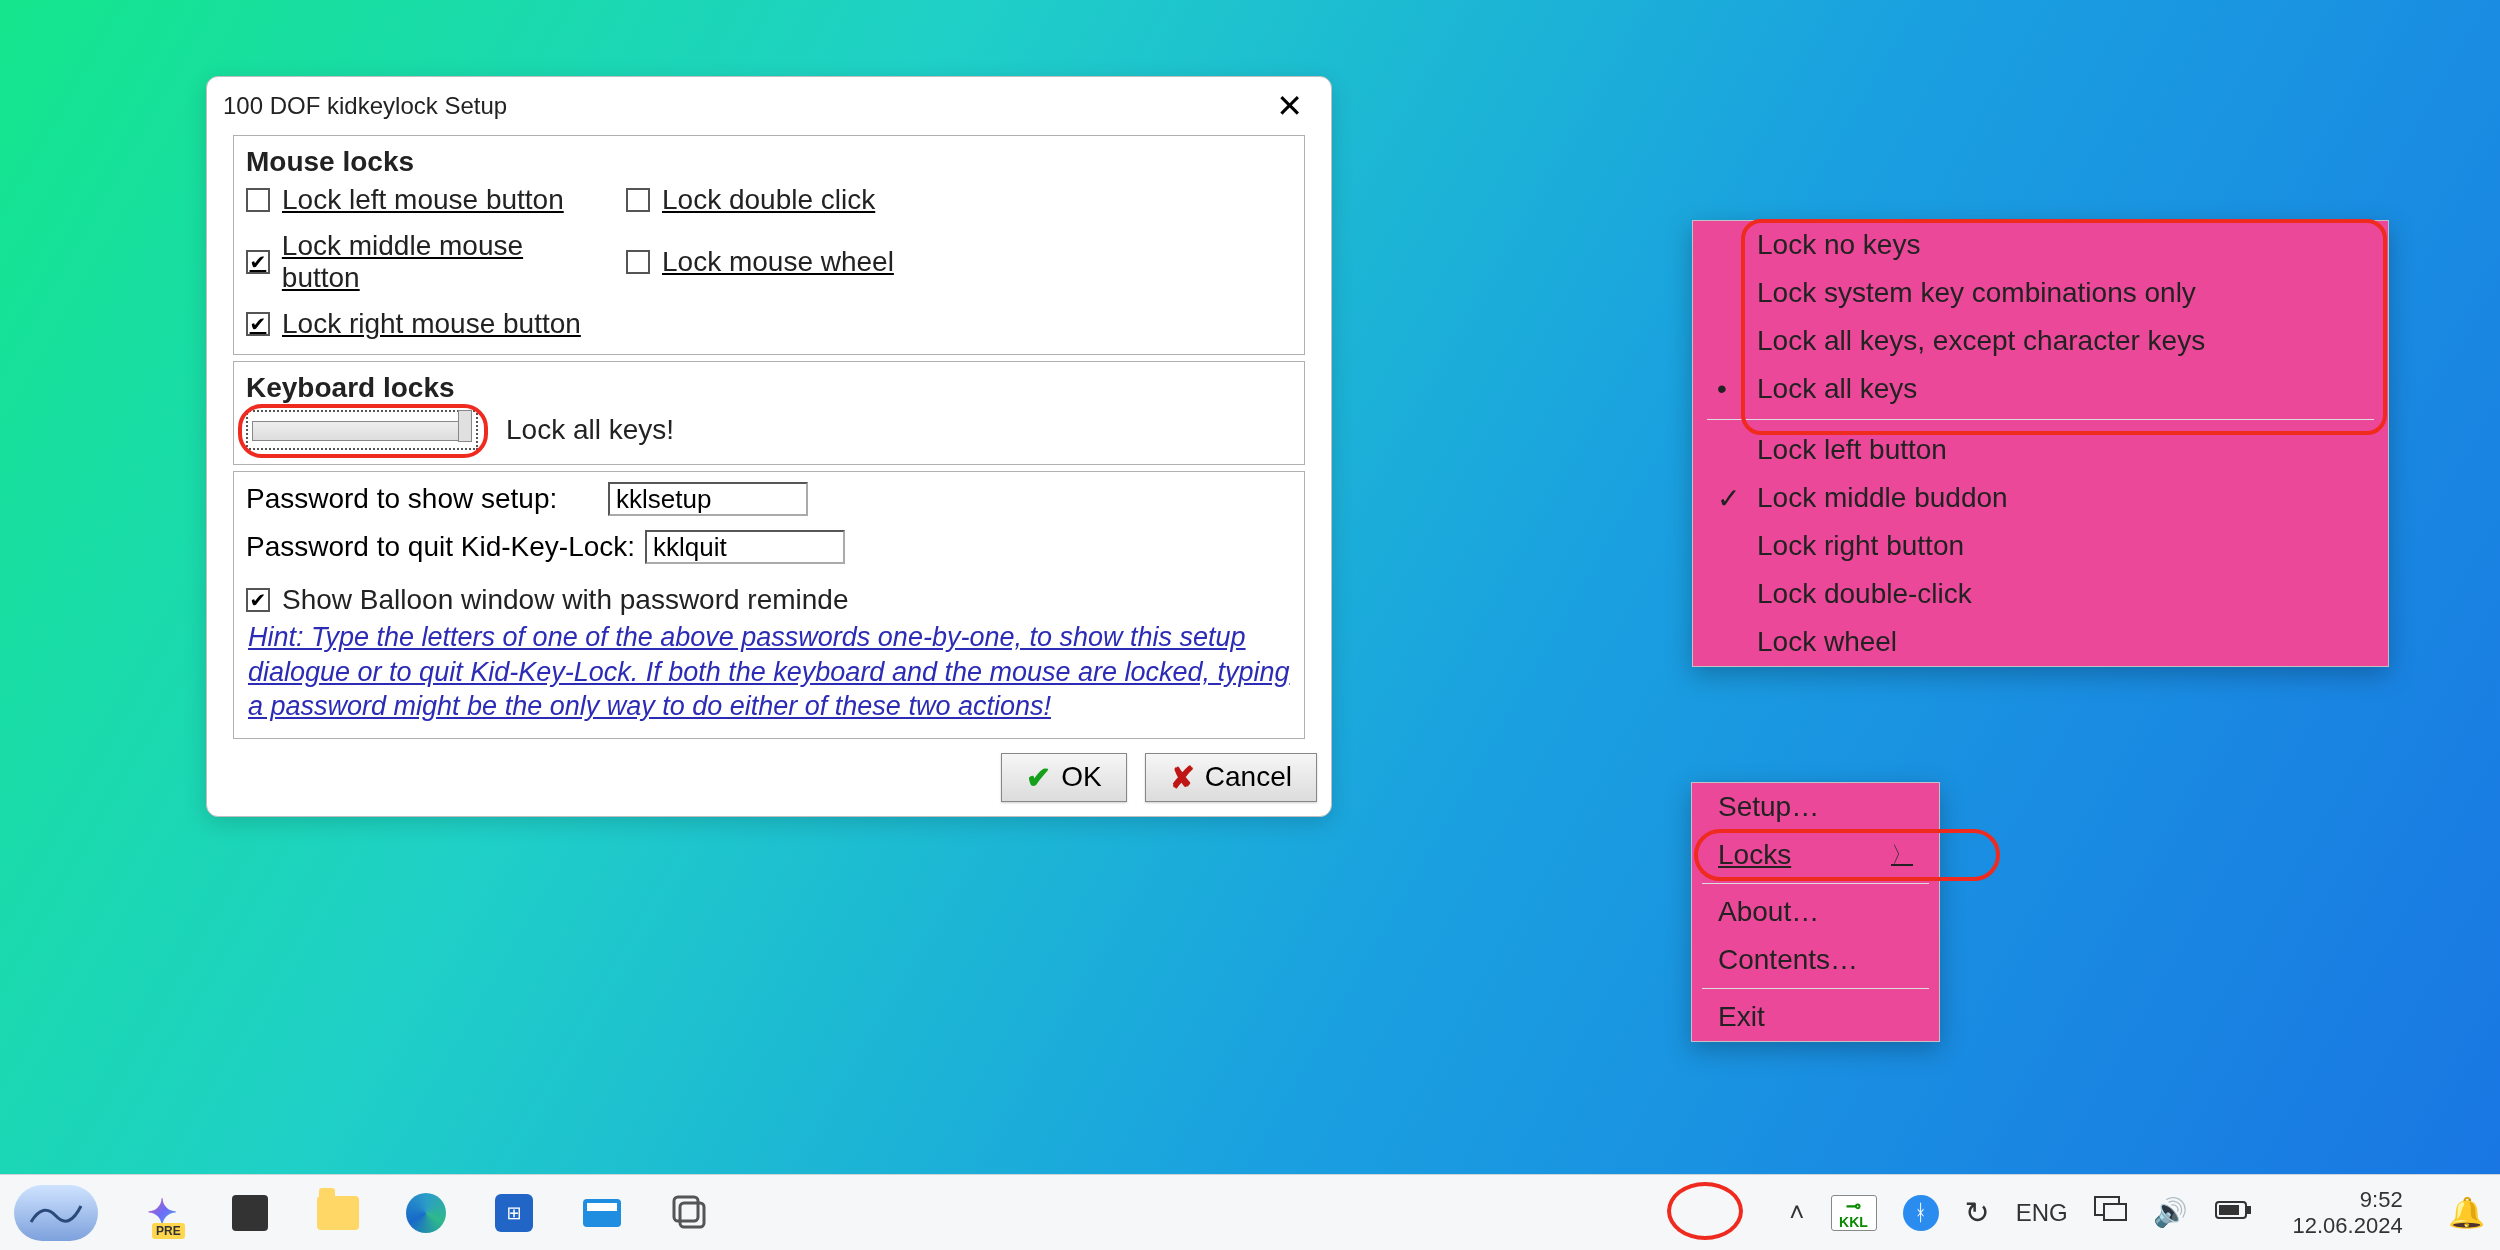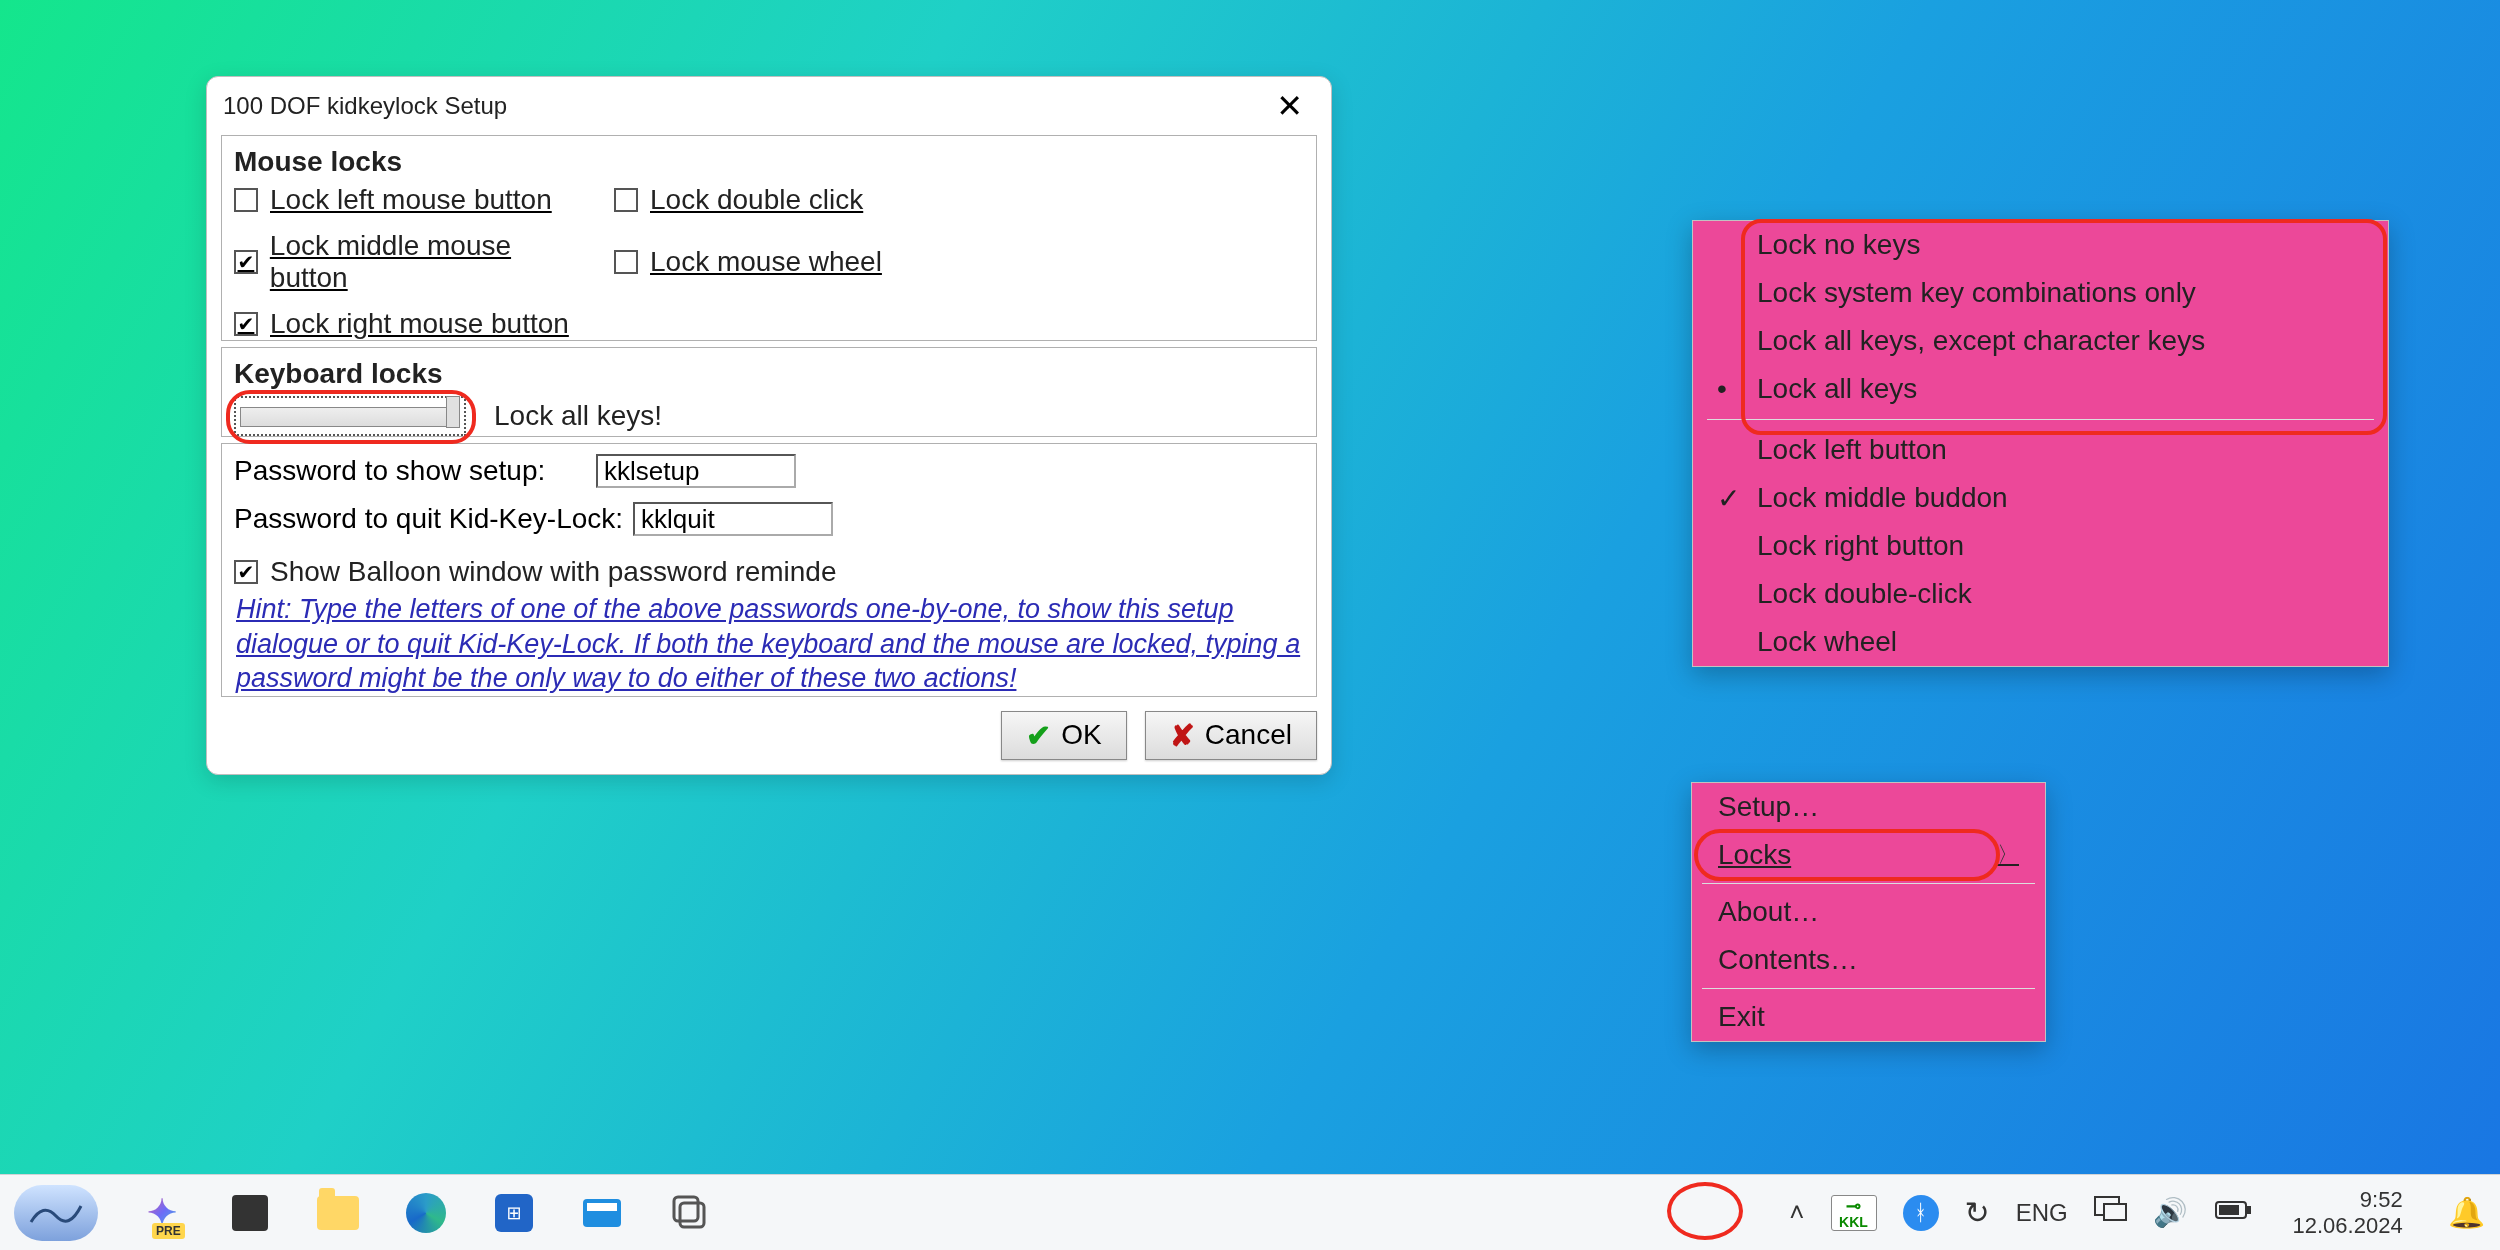--- a/index.html
+++ b/index.html
@@ -27,22 +27,22 @@
   display: flex;
   align-items: center;
   justify-content: space-between;
   padding: 10px 20px 4px 16px;
 }
 .titlebar-title { font-size: 24px; color: #222; }
 .close-x { font-size: 32px; cursor: pointer; font-family: sans-serif; padding: 0 8px; }
 
 .panel {
   border: 1px solid #b0b0b0;
-  margin: 6px 14px;
-  padding: 10px 12px 0 12px;
+  margin: 6px 26px;
+  padding: 10px 12px 14px 12px;
 }
 .panel-title { font-weight: bold; font-size: 28px; color: #222; margin-bottom: 6px; }
 
 .check-grid { display: grid; grid-template-columns: 360px 360px; row-gap: 14px; column-gap: 20px; text-decoration: underline; }
 .check-row { display: flex; align-items: center; gap: 12px; font-size: 28px; color: #222; }
 .chk {
   width: 24px; height: 24px;
   border: 2px solid #555;
   display: inline-flex; align-items: center; justify-content: center;
   font-size: 20px; font-family: sans-serif; color: #000;
@@ -107,21 +107,21 @@
 
 .menu {
   position: absolute;
   background: #ec4899;
   border: 1px solid #c2c2c2;
   box-shadow: 0 8px 24px rgba(0,0,0,0.25);
   padding: 0 0;
   font-size: 28px;
   color: #222;
 }
-.menu-tray { left: 1691px; top: 782px; width: 355px; }
+.menu-tray { left: 1691px; top: 782px; width: 249px; }
 .menu-item { padding: 8px 26px; display: flex; align-items: center; justify-content: space-between; cursor: pointer; }
 .menu-item .sub-arrow { font-size: 22px; color: #333; }
 .menu-sep { height: 1px; background: #ddd; margin: 4px 10px; }
 
 
 .hl-oval {
   border: 4px solid #ef2a1f;
   border-radius: 28px;
   position: absolute;
   pointer-events: none;

